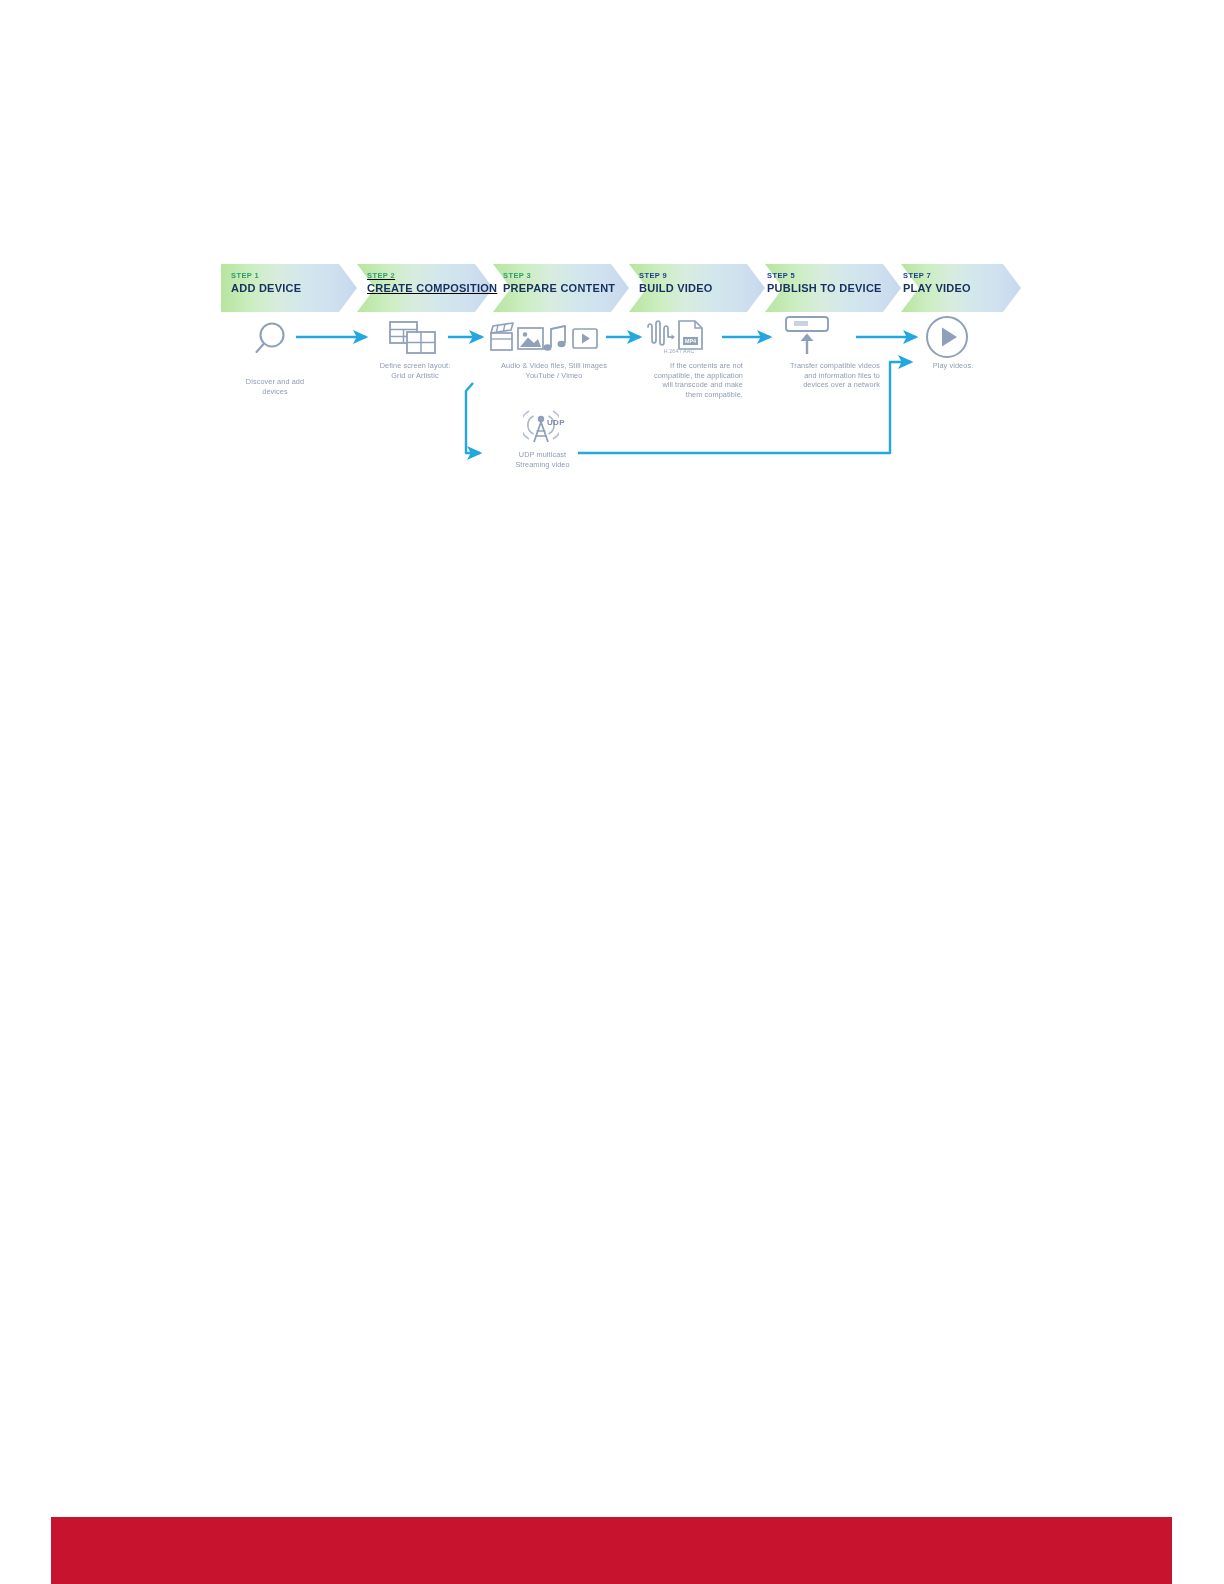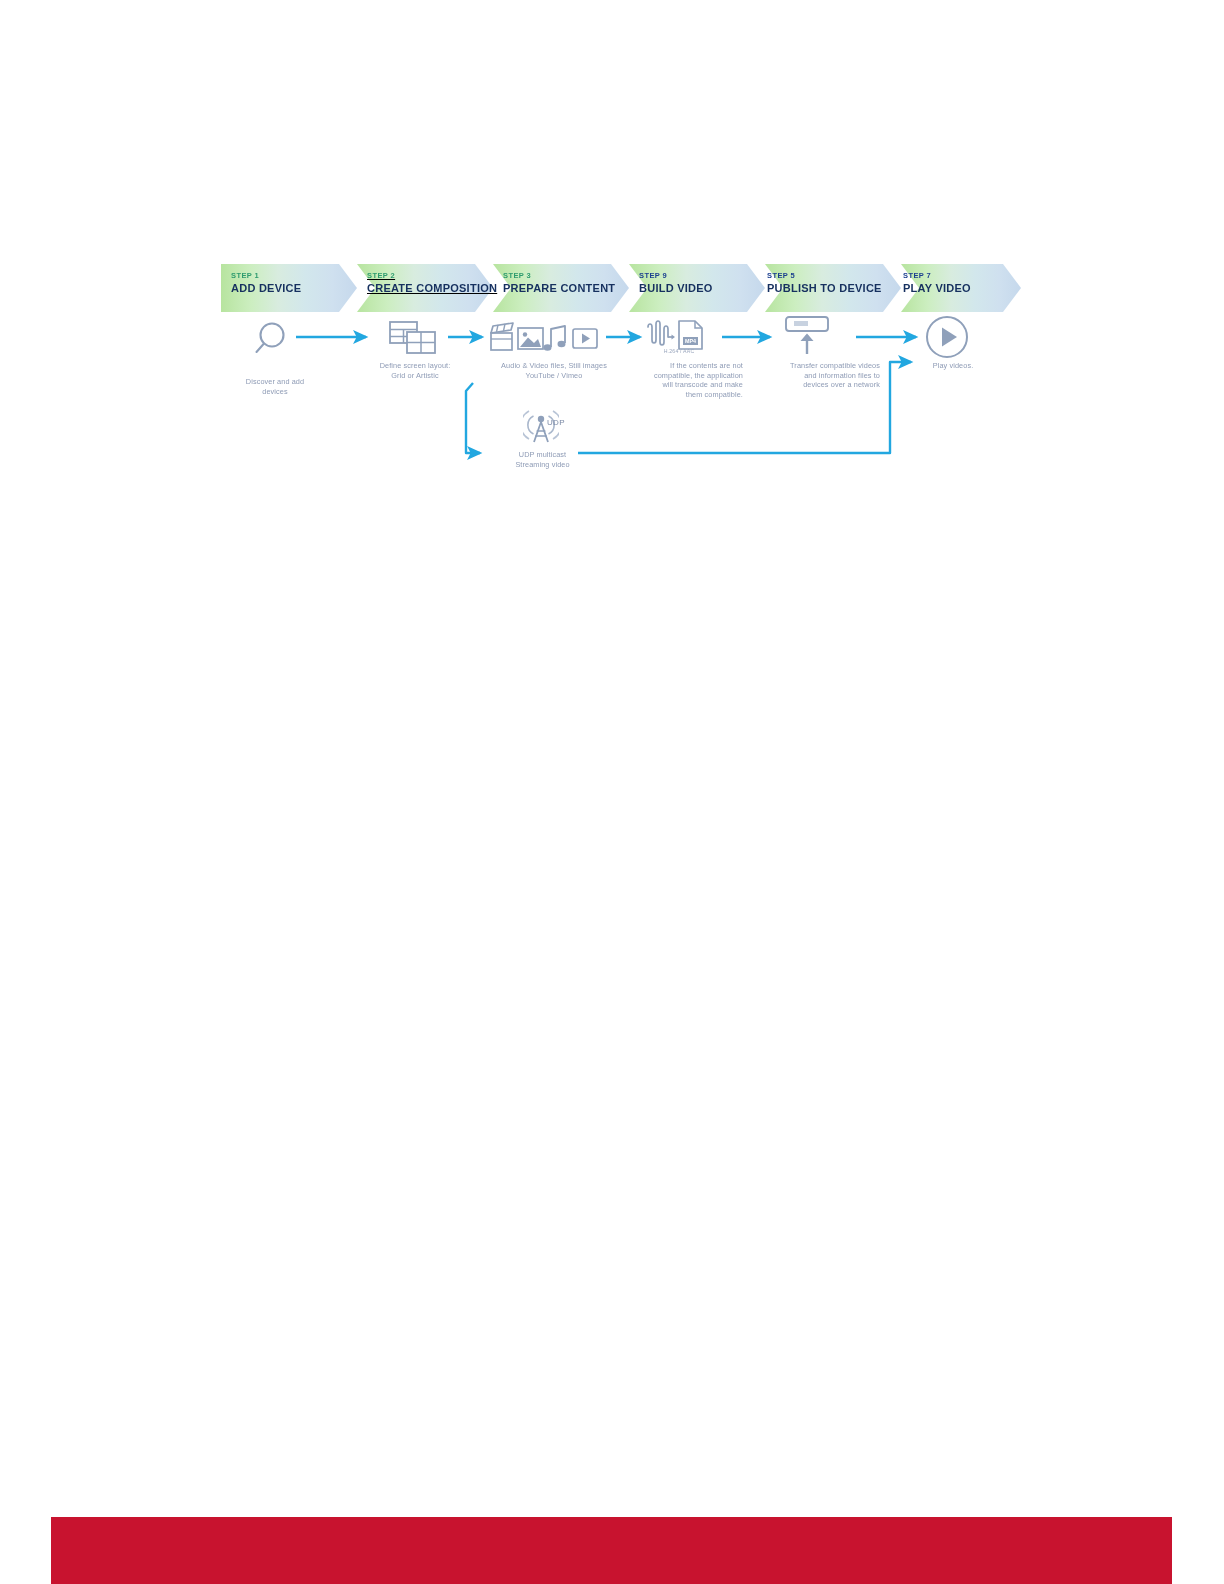--- a/index.html
+++ b/index.html
@@ -68,21 +68,21 @@
     line-height: 9.6px;
     color: #8e9bb5;
     text-align: center;
     letter-spacing: 0.1px;
     z-index: 4;
   }
 
   .udp-tag {
     position: absolute;
     font-size: 8px;
-    font-weight: normal;
+    font-weight: bold;
     color: #7b8aa6;
     letter-spacing: 0.3px;
     z-index: 5;
   }
   .codec-tag {
     position: absolute;
     font-size: 5.2px;
     color: #9aa6bd;
     letter-spacing: 0.2px;
     text-align: center;

